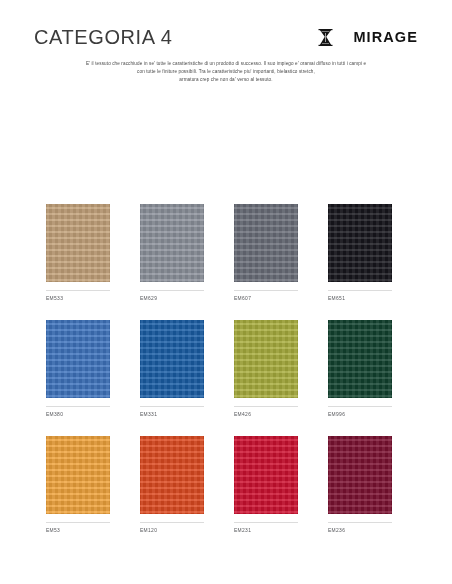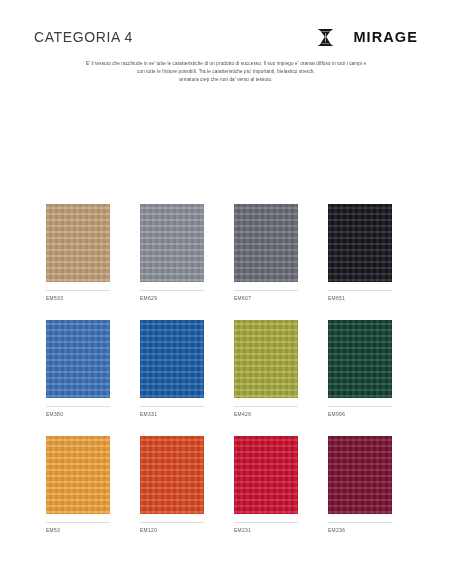--- a/index.html
+++ b/index.html
@@ -29,21 +29,21 @@
     left: 0;
     right: 0;
     height: 30px;
     display: flex;
     align-items: center;
     justify-content: space-between;
     padding: 0 34px 0 34px;
     box-sizing: border-box;
   }
   .page-title {
-    font-size: 14px;
+    font-size: 20px;
     letter-spacing: 0.6px;
     font-weight: 400;
     color: #3c3c3c;
     white-space: nowrap;
   }
   .brand {
     display: flex;
     align-items: center;
     gap: 20px;
   }

